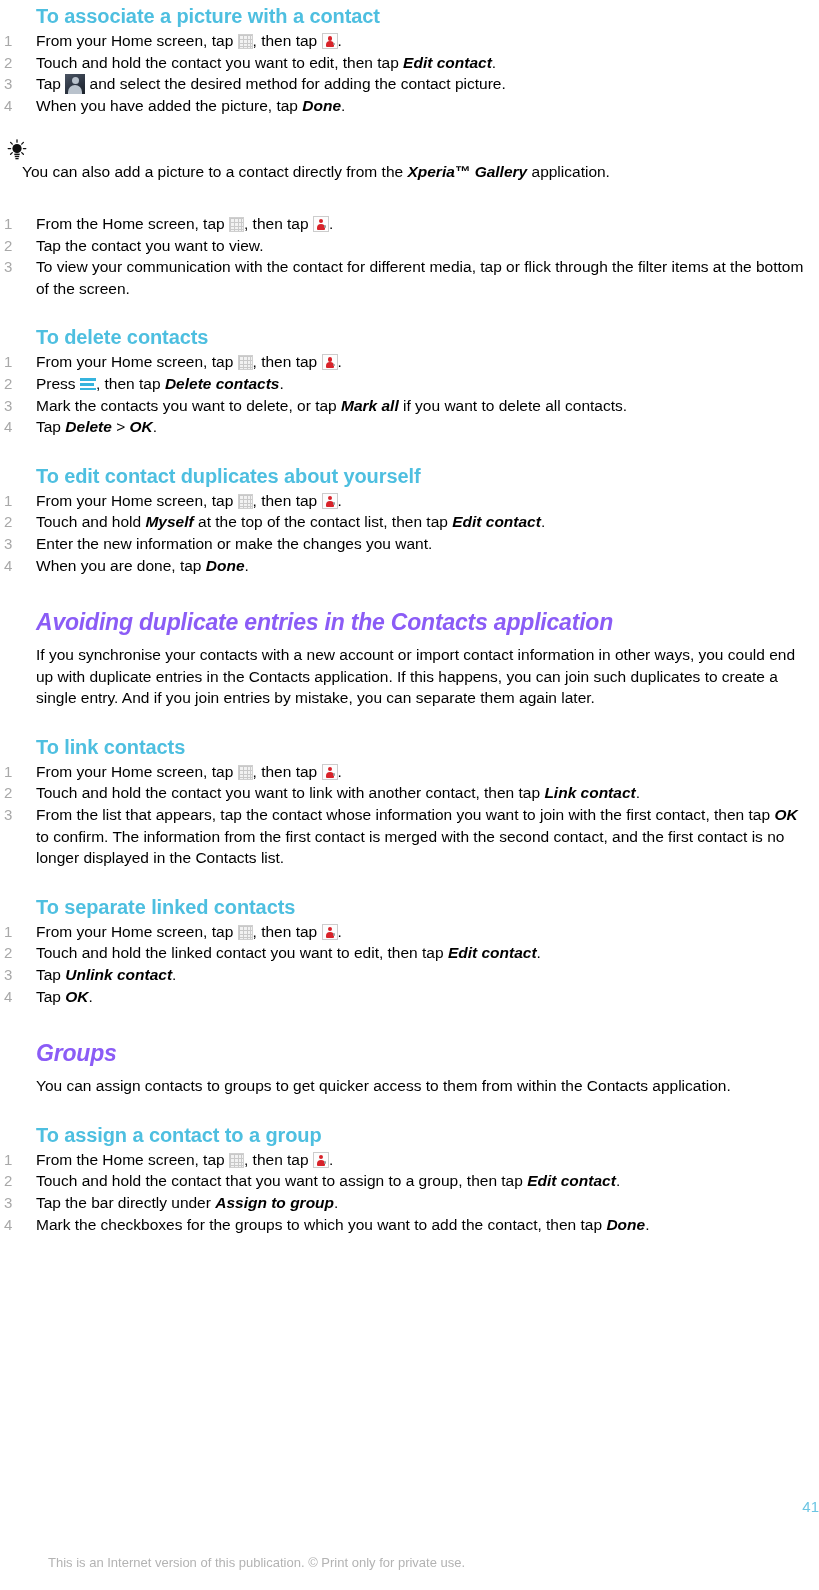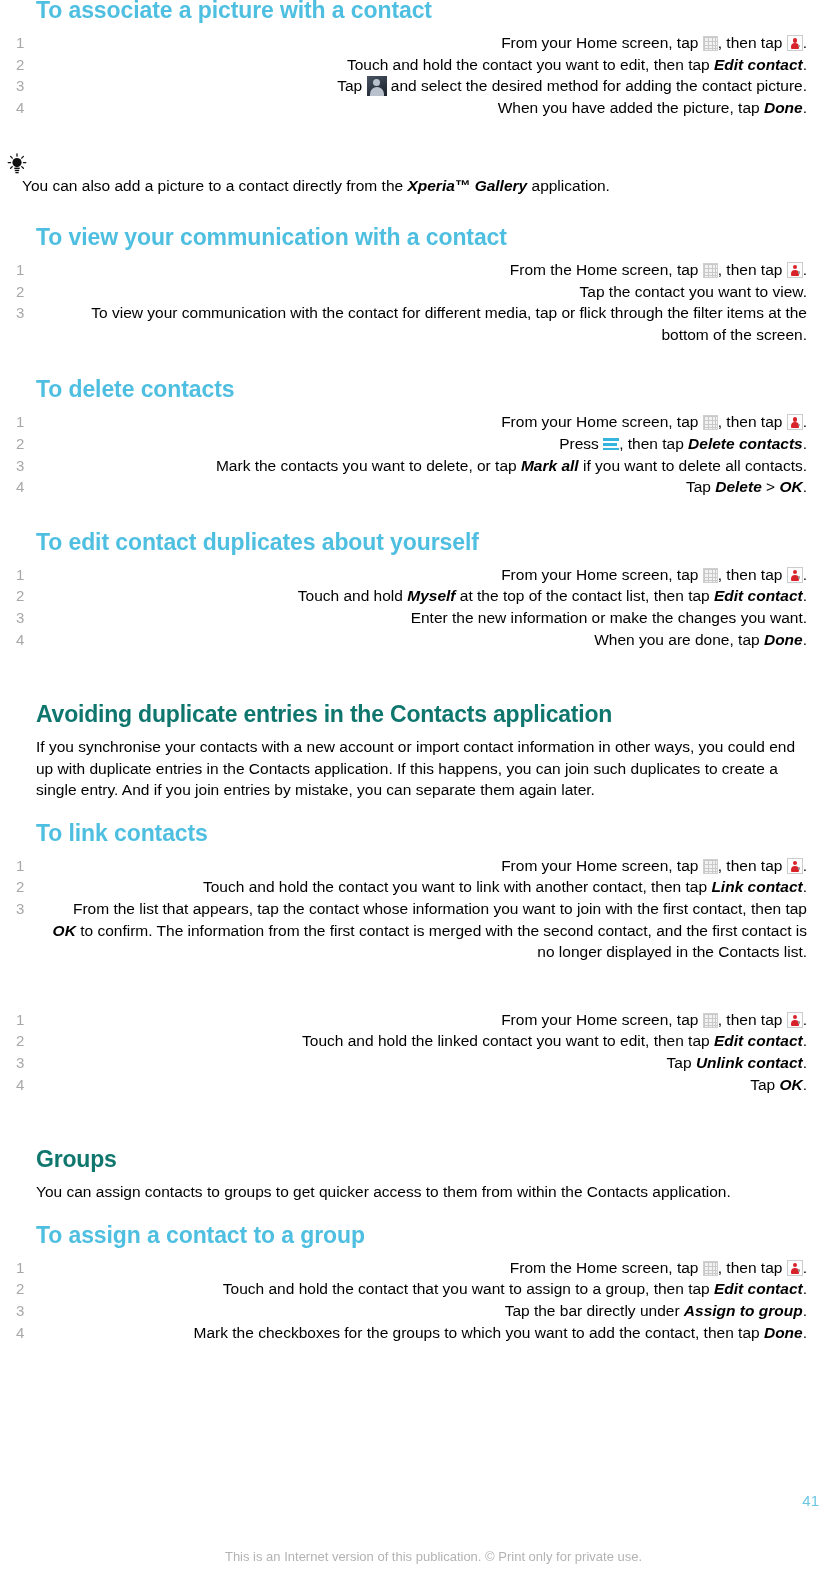--- a/index.html
+++ b/index.html
@@ -19,51 +19,51 @@
   .page {
     position: relative;
     width: 819px;
     height: 1590px;
     padding: 0;
   }
 
   
   .h-task {
     color: #4ebfe0;
-    font-size: 23px;
+    font-size: 20px;
     font-weight: bold;
     line-height: 20px;
-    margin: 0 0 4px 36px;
+    margin: 6px 0 4px 36px;
     letter-spacing: -0.1px;
   }
   .h-section {
-    color: #0f766e;
+    color: #8b5cf6;
     font-size: 23px;
     font-weight: bold;
     line-height: 28px;
-    margin: 8px 0 8px 36px;
+    margin: 2px 0 8px 36px;
     letter-spacing: -0.2px;
+    font-style: italic;
   }
 
   
   .para {
     margin: 0 0 0 36px;
     font-size: 15.5px;
     line-height: 21.6px;
     max-width: 772px;
     color: #000;
   }
 
   
   ol.steps {
     list-style: none;
-    margin: 12px;
+    margin: 0;
     padding: 0;
     counter-reset: step;
-    text-align: right;
   }
   ol.steps > li {
     position: relative;
     counter-increment: step;
     padding-left: 36px;
     font-size: 15.5px;
     line-height: 21.6px;
     margin: 0;
     max-width: 808px;
   }
@@ -211,21 +211,20 @@
     text-align: right;
     color: #6cc5e3;
     font-size: 15px;
     line-height: 18px;
   }
   .footer-note {
     position: absolute;
     left: 0;
     right: 0;
     top: 1549px;
-    text-align: center;
     color: #b3b3b3;
     font-size: 13px;
     line-height: 16px;
     padding-left: 48px;
   }
 </style>
 </head>
 <body>
 
 <div class="page">
@@ -264,21 +263,20 @@
         <rect x="8.3" y="14.6" width="5.4" height="1.5" fill="#111"></rect>
         <rect x="8.8" y="16.8" width="4.4" height="1.4" fill="#111"></rect>
         <rect x="9.4" y="19.0" width="3.2" height="1.3" fill="#111"></rect>
       </svg>
     </span>
     <span class="tip-text"><span>You can also add a picture to a contact directly from the </span><b>Xperia™ Gallery</b><span> application.</span></span>
   </div>
 
   <div class="gap-lg"></div>
 
-  <h3 class="h-task">To view your communication with a contact</h3>
   <ol class="steps">
     <li>
       <span>From the Home screen, tap </span><span class="ico ico-grid"></span><span>, then tap </span><span class="ico ico-contacts"><span class="person"></span><span class="dot"></span></span><span>.</span>
     </li>
     <li>Tap the contact you want to view.</li>
     <li>To view your communication with the contact for different media, tap or flick through the filter items at the bottom of the screen.</li>
   </ol>
 
   <div class="gap-md"></div>
 
@@ -329,20 +327,21 @@
     <li>
       <span>Touch and hold the contact you want to link with another contact, then tap </span><b>Link contact</b><span>.</span>
     </li>
     <li>
       <span>From the list that appears, tap the contact whose information you want to join with the first contact, then tap </span><b>OK</b><span> to confirm. The information from the first contact is merged with the second contact, and the first contact is no longer displayed in the Contacts list.</span>
     </li>
   </ol>
 
   <div class="gap-md"></div>
 
+  <h3 class="h-task">To separate linked contacts</h3>
   <ol class="steps">
     <li>
       <span>From your Home screen, tap </span><span class="ico ico-grid"></span><span>, then tap </span><span class="ico ico-contacts"><span class="person"></span><span class="dot"></span></span><span>.</span>
     </li>
     <li>
       <span>Touch and hold the linked contact you want to edit, then tap </span><b>Edit contact</b><span>.</span>
     </li>
     <li>
       <span>Tap </span><b>Unlink contact</b><span>.</span>
     </li>

